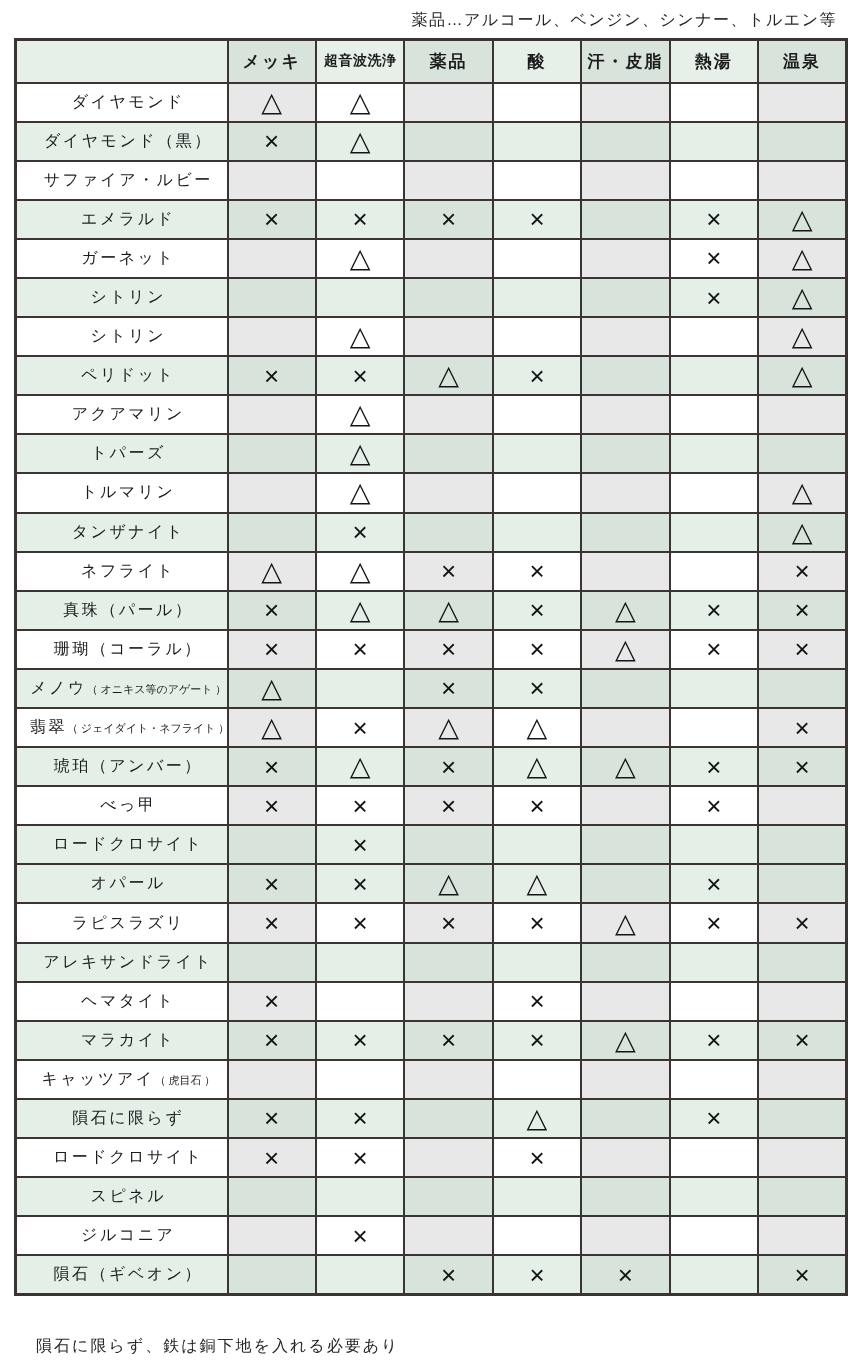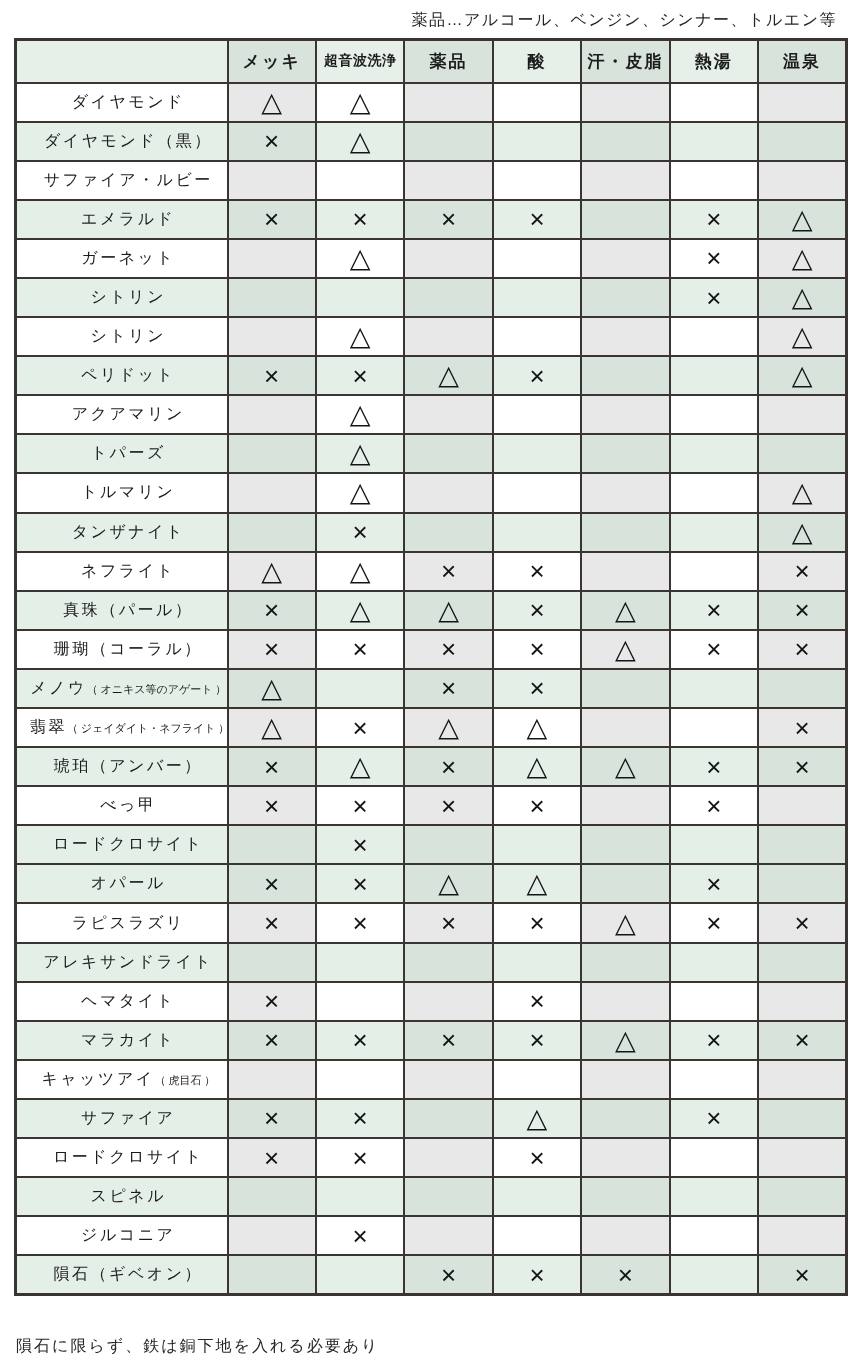--- a/index.html
+++ b/index.html
@@ -21,21 +21,21 @@
     top: 10px;
     right: 13px;
     font-size: 16px;
     letter-spacing: 1.5px;
     color: #262626;
     white-space: nowrap;
   }
   .bottom-note {
     position: absolute;
     top: 1336px;
-    left: 16px;
+    left: 36px;
     font-size: 16px;
     letter-spacing: 2px;
     color: #262626;
     white-space: nowrap;
   }
   table.gem-table {
     position: absolute;
     top: 38px;
     left: 14px;
     width: 834px;
@@ -368,21 +368,21 @@
           <td class="row-label"><span>キャッツアイ</span><span class="sub">（ 虎目石 ）</span></td>
           <td class="mark shade"></td>
           <td class="mark plain"></td>
           <td class="mark shade"></td>
           <td class="mark plain"></td>
           <td class="mark shade"></td>
           <td class="mark plain"></td>
           <td class="mark shade"></td>
         </tr>
         <tr class="stripe-green">
-          <td class="row-label"><span>サファイア</span></td>
+          <td class="row-label"><span>隕石に限らず</span></td>
           <td class="mark shade"><span class="glyph-x">×</span></td>
           <td class="mark plain"><span class="glyph-x">×</span></td>
           <td class="mark shade"></td>
           <td class="mark plain"><span class="glyph-tri">△</span></td>
           <td class="mark shade"></td>
           <td class="mark plain"><span class="glyph-x">×</span></td>
           <td class="mark shade"></td>
         </tr>
         <tr class="stripe-white">
           <td class="row-label"><span>ロードクロサイト</span></td>

